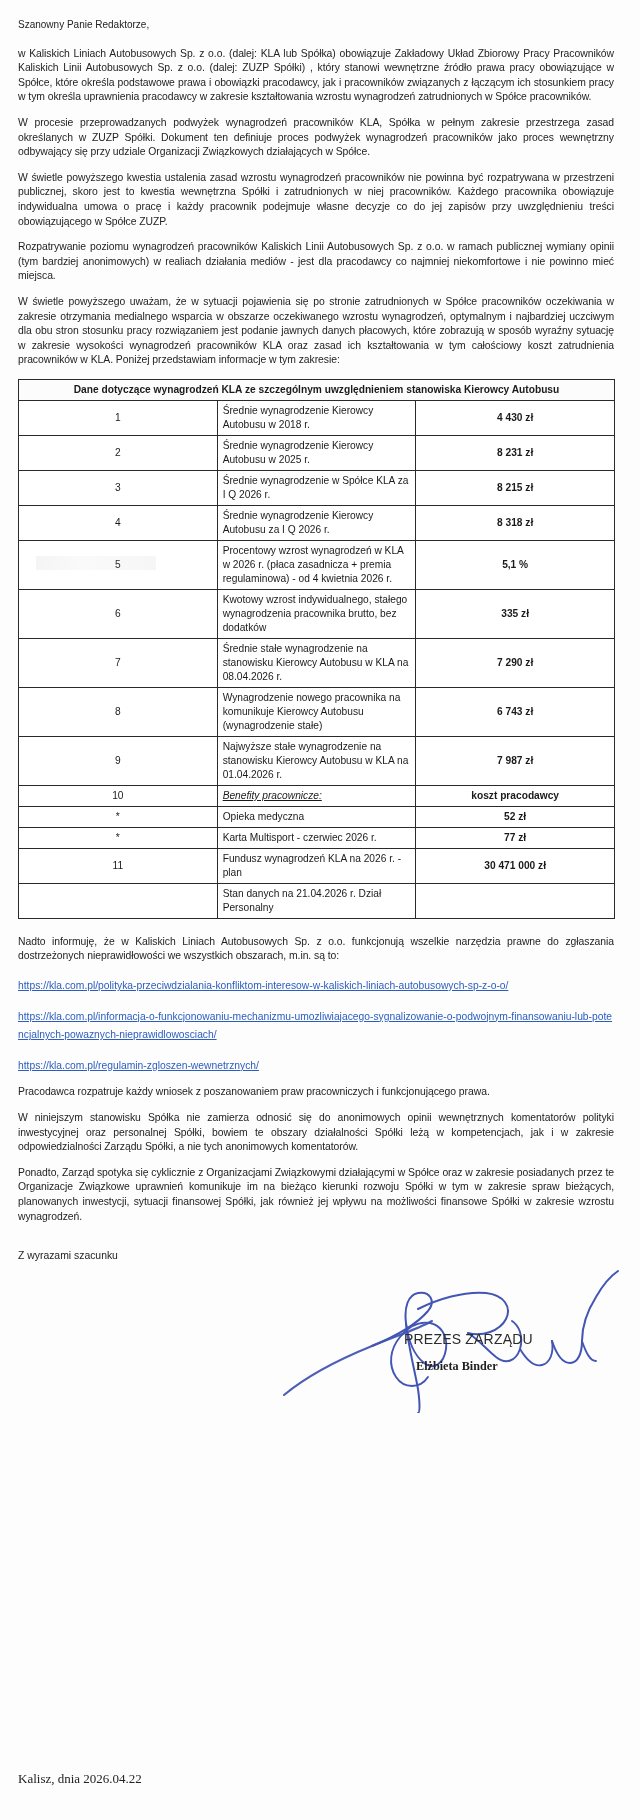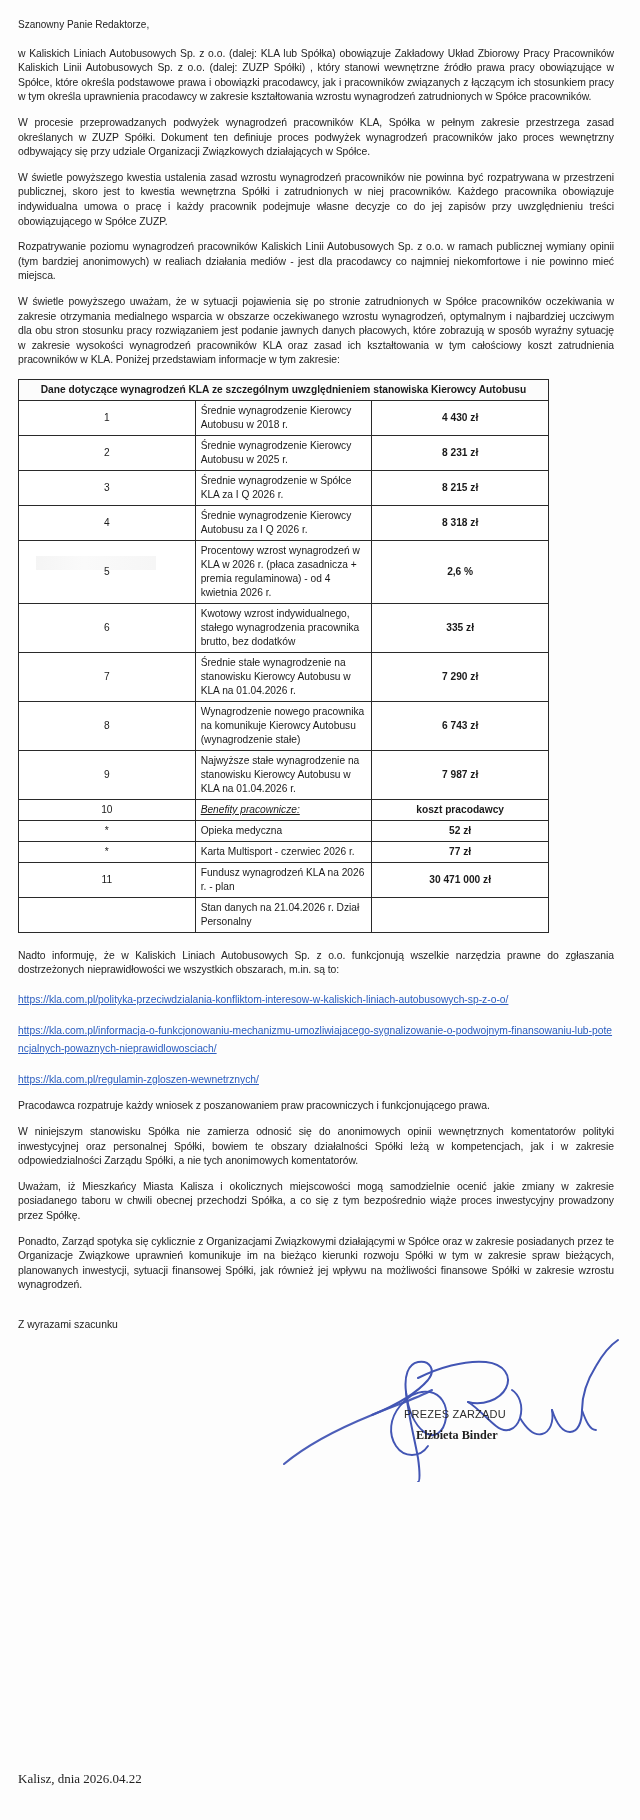--- a/index.html
+++ b/index.html
@@ -38,21 +38,21 @@
     color: #232323;
   }
 
   
   .tbl-wrap {
     margin: 6px 0 16px 0;
     padding-left: 0px;
   }
   table.data {
     border-collapse: collapse;
-    width: 531px;
+    width: 597px;
     table-layout: fixed;
     background: #ffffff;
   }
   table.data td, table.data th {
     border: 1px solid #2a2a2a;
     padding: 3px 5px;
     font-size: 10.2px;
     line-height: 14px;
     vertical-align: middle;
     color: #1a1a1a;
@@ -119,25 +119,24 @@
   }
   .sig-svg {
     position: absolute;
     left: 250px;
     top: -2px;
   }
   .sig-title {
     position: absolute;
     left: 386px;
     top: 66px;
-    font-size: 11px;
+    font-size: 14px;
     letter-spacing: 0.2px;
     color: #2b2b2b;
     z-index: 3;
-    margin-top: 8px;
   }
   .sig-name {
     position: absolute;
     left: 398px;
     top: 94px;
     font-family: "Liberation Serif", serif;
     font-weight: bold;
     font-size: 12.2px;
     color: #1e1e1e;
     z-index: 3;
@@ -200,30 +199,30 @@
           <td class="val">8 215 zł</td>
         </tr>
         <tr class="oneline">
           <td class="idx">4</td>
           <td class="desc">Średnie wynagrodzenie Kierowcy Autobusu za I Q 2026 r.</td>
           <td class="val">8 318 zł</td>
         </tr>
         <tr class="twoline">
           <td class="idx">5</td>
           <td class="desc">Procentowy wzrost wynagrodzeń w KLA w 2026 r. (płaca zasadnicza + premia regulaminowa) - od 4 kwietnia 2026 r.</td>
-          <td class="val">2,6 %</td>
+          <td class="val">5,1 %</td>
         </tr>
         <tr class="twoline">
           <td class="idx">6</td>
           <td class="desc">Kwotowy wzrost indywidualnego, stałego wynagrodzenia pracownika brutto, bez dodatków</td>
           <td class="val">335 zł</td>
         </tr>
         <tr class="twoline">
           <td class="idx">7</td>
-          <td class="desc">Średnie stałe wynagrodzenie na stanowisku Kierowcy Autobusu w KLA na 01.04.2026 r.</td>
+          <td class="desc">Średnie stałe wynagrodzenie na stanowisku Kierowcy Autobusu w KLA na 08.04.2026 r.</td>
           <td class="val">7 290 zł</td>
         </tr>
         <tr class="twoline">
           <td class="idx">8</td>
           <td class="desc">Wynagrodzenie nowego pracownika na komunikuje Kierowcy Autobusu (wynagrodzenie stałe)</td>
           <td class="val">6 743 zł</td>
         </tr>
         <tr class="twoline">
           <td class="idx">9</td>
           <td class="desc">Najwyższe stałe wynagrodzenie na stanowisku Kierowcy Autobusu w KLA na 01.04.2026 r.</td>
@@ -265,21 +264,20 @@
   </div>
   <div class="linkblock">
     <a class="doclink" href="#">https://kla.com.pl/informacja-o-funkcjonowaniu-mechanizmu-umozliwiajacego-sygnalizowanie-o-podwojnym-finansowaniu-lub-potencjalnych-powaznych-nieprawidlowosciach/</a>
   </div>
   <div class="linkblock">
     <a class="doclink" href="#">https://kla.com.pl/regulamin-zgloszen-wewnetrznych/</a>
   </div>
 
   <p class="para">Pracodawca rozpatruje każdy wniosek z poszanowaniem praw pracowniczych i funkcjonującego prawa.</p>
   <p class="para">W niniejszym stanowisku Spółka nie zamierza odnosić się do anonimowych opinii wewnętrznych komentatorów polityki inwestycyjnej oraz personalnej Spółki, bowiem te obszary działalności Spółki leżą w kompetencjach, jak i w zakresie odpowiedzialności Zarządu Spółki, a nie tych anonimowych komentatorów.</p>
-  <p class="para">Uważam, iż Mieszkańcy Miasta Kalisza i okolicznych miejscowości mogą samodzielnie ocenić jakie zmiany w zakresie posiadanego taboru w chwili obecnej przechodzi Spółka, a co się z tym bezpośrednio wiąże proces inwestycyjny prowadzony przez Spółkę.</p>
   <p class="para">Ponadto, Zarząd spotyka się cyklicznie z Organizacjami Związkowymi działającymi w Spółce oraz w zakresie posiadanych przez te Organizacje Związkowe uprawnień komunikuje im na bieżąco kierunki rozwoju Spółki w tym w zakresie spraw bieżących, planowanych inwestycji, sytuacji finansowej Spółki, jak również jej wpływu na możliwości finansowe Spółki w zakresie wzrostu wynagrodzeń.</p>
 
   <div class="closing">Z wyrazami szacunku</div>
 
   <div class="sig-area">
     <svg class="sig-svg" width="370" height="150" viewBox="0 0 370 150">
       <g fill="none" stroke="#4255b4" stroke-linecap="round" stroke-linejoin="round">
         <path d="M16 132 C 40 112, 72 96, 104 83 C 128 73, 150 66, 164 58" stroke-width="2.1" opacity="0.95"></path>
         <path d="M104 83 C 126 74, 148 62, 160 48 C 168 38, 162 28, 150 30 C 140 32, 136 44, 138 60 C 140 82, 146 104, 150 126 C 152 140, 152 150, 150 150" stroke-width="2.0"></path>
         <path d="M138 60 C 140 76, 146 92, 156 100 C 166 108, 176 100, 178 86 C 180 72, 172 62, 162 60 C 150 58, 140 64, 132 74 C 122 86, 120 102, 128 114 C 136 126, 152 126, 160 114" stroke-width="1.9"></path>

